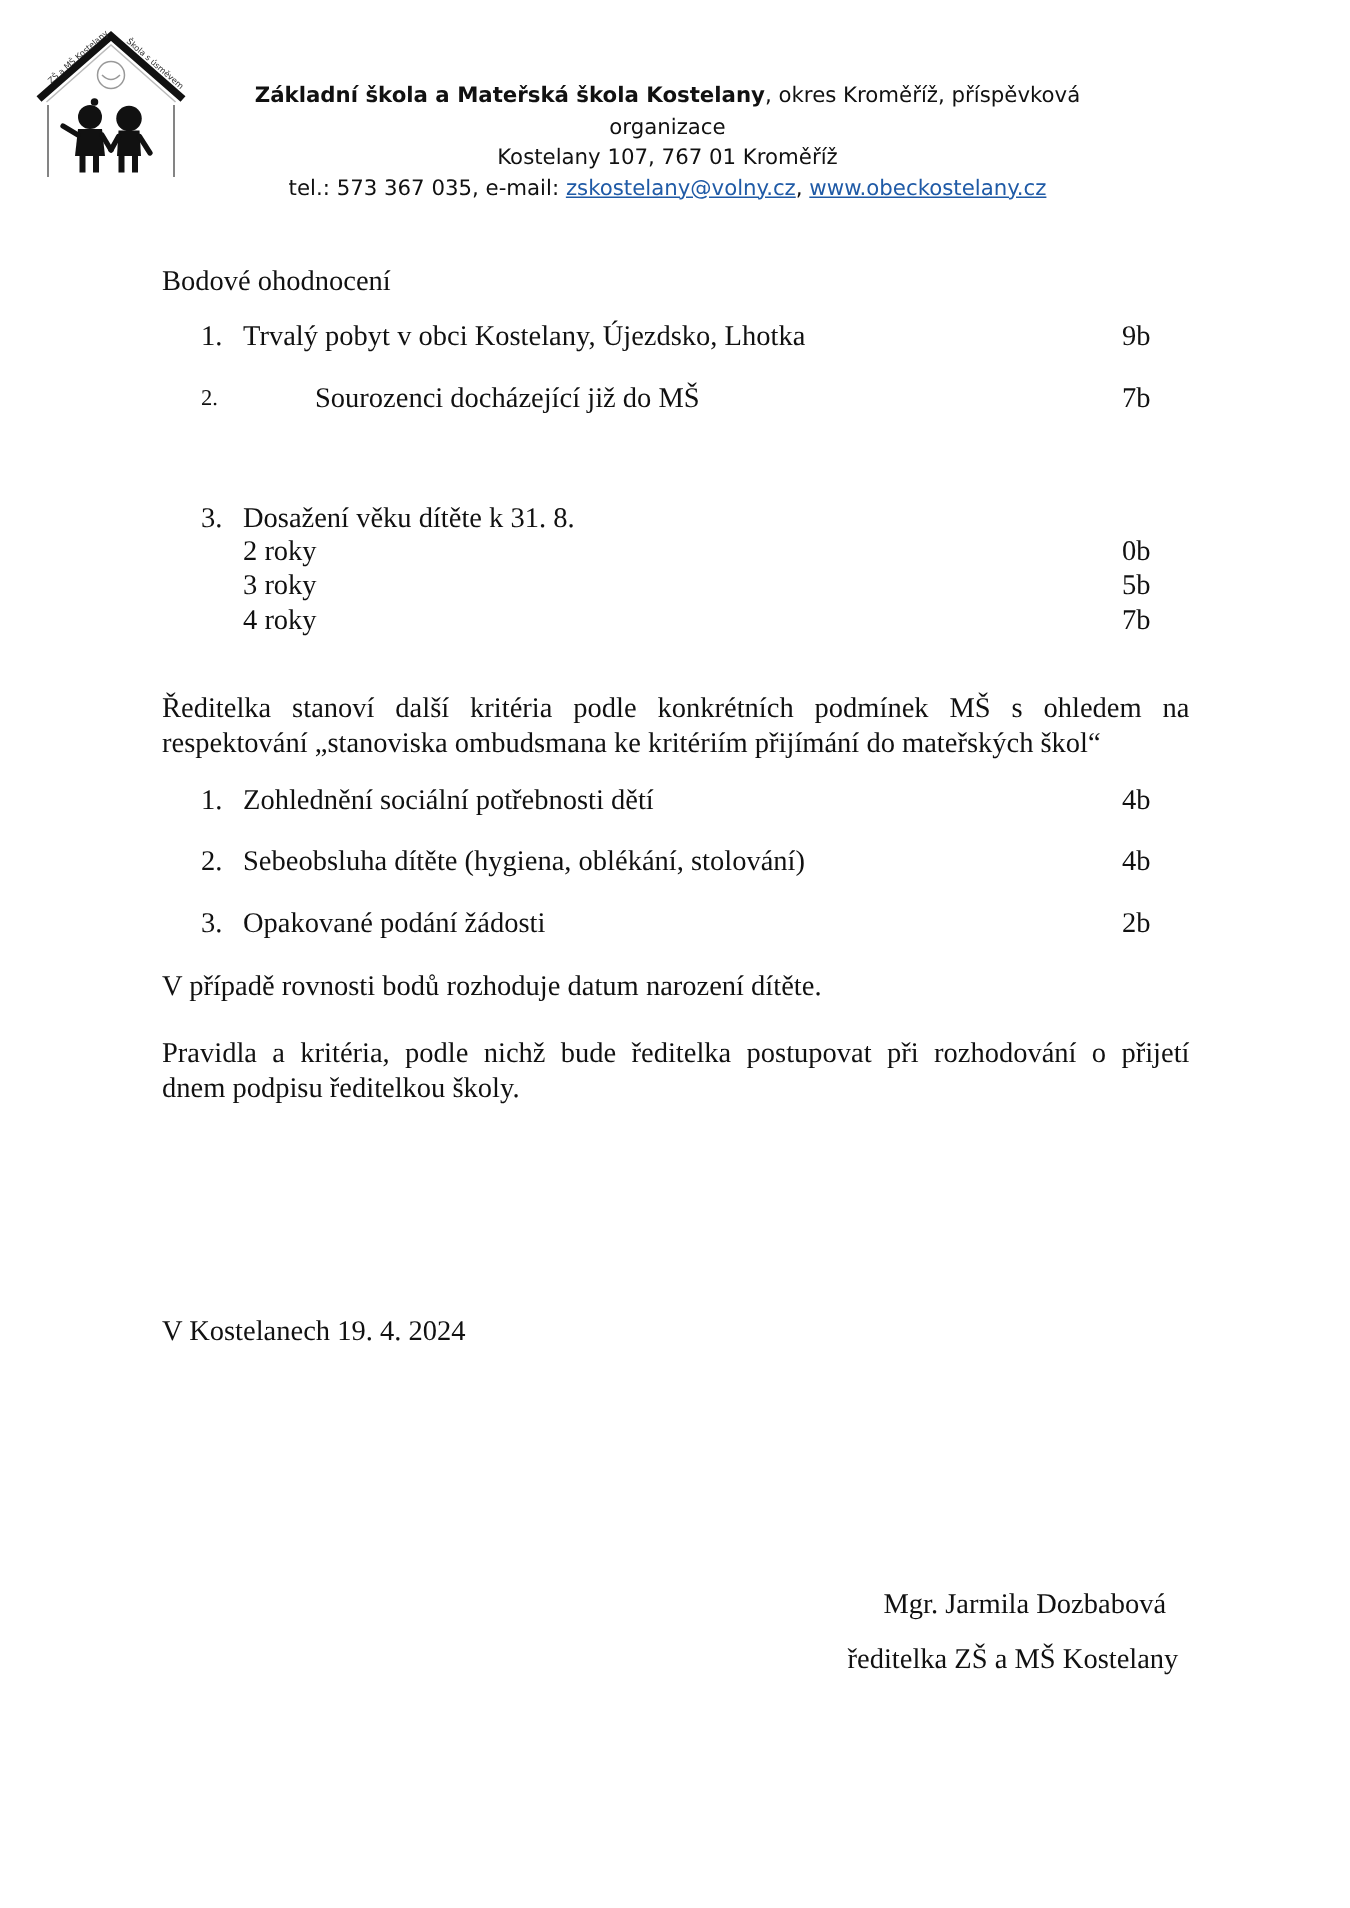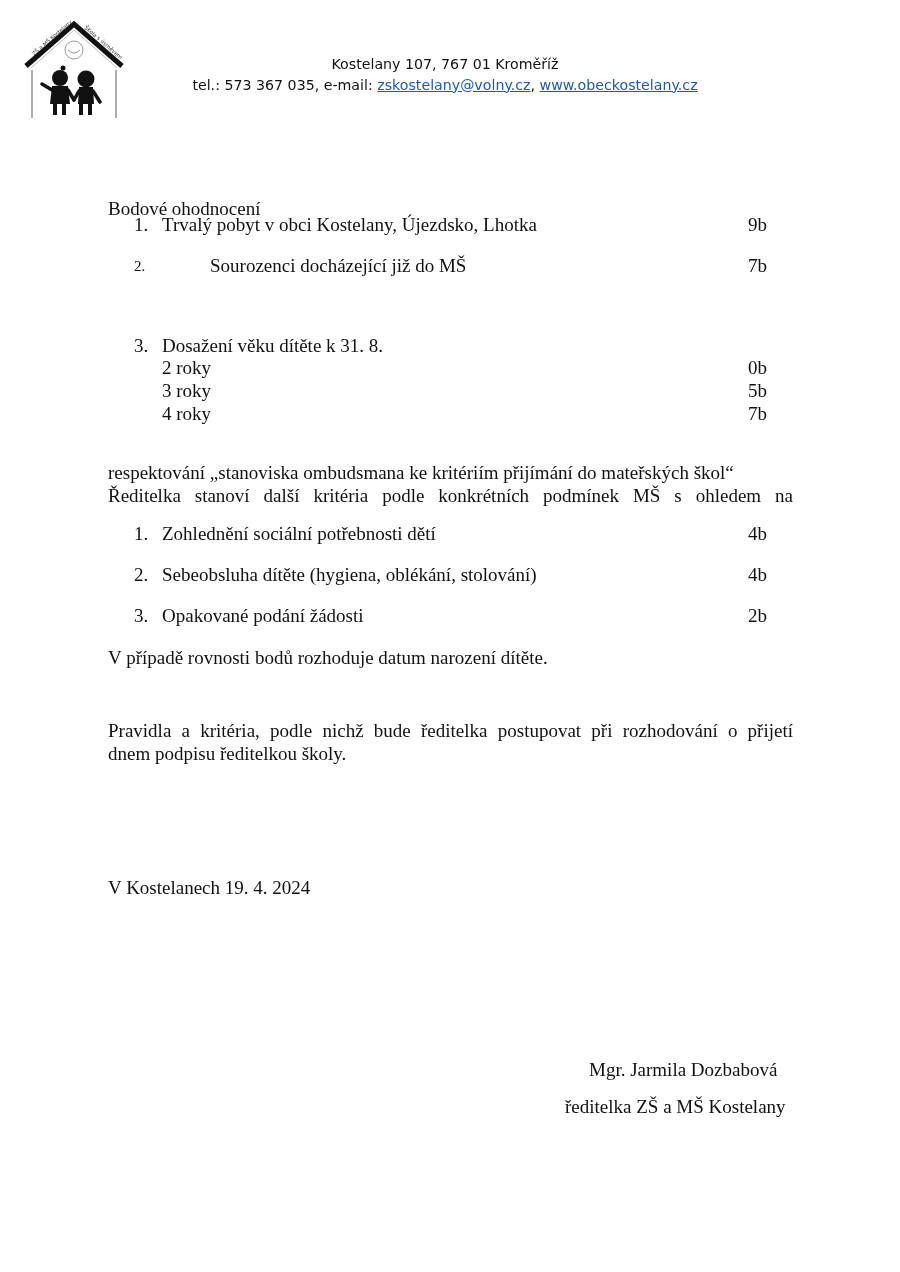--- a/index.html
+++ b/index.html
@@ -111,29 +111,32 @@
     <circle cx="64" cy="61" r="8.5" fill="#111"></circle>
     <path d="M57,69 L71,69 L72,86 L56,86 Z" fill="#111"></path>
     <rect x="57" y="85" width="4" height="12" fill="#111"></rect>
     <rect x="66" y="85" width="4" height="12" fill="#111"></rect>
     <line x1="57" y1="73" x2="52" y2="82" stroke="#111" stroke-width="3.5" stroke-linecap="round"></line>
     <line x1="71" y1="73" x2="78" y2="84" stroke="#111" stroke-width="3.5" stroke-linecap="round"></line>
   </svg>
 </div>
 
 <div class="header">
+  <div>
+    <span class="bold">Základní škola a Mateřská škola Kostelany</span><span>, okres Kroměříž, příspěvková organizace</span>
+  </div>
   <div>Kostelany 107, 767 01 Kroměříž</div>
   <div>
     <span>tel.: 573 367 035, e-mail: </span><a>zskostelany@volny.cz</a><span>, </span><a>www.obeckostelany.cz</a>
   </div>
 </div>
 
 <div class="doc">
 
-  <div class="abs" style="left:108px; top:177px;margin-top:21px;">Bodové ohodnocení</div>
+  <div class="abs" style="left:108px; top:177px;">Bodové ohodnocení</div>
 
   <div>
     <span class="num" style="top:214px;">1.</span>
     <span class="item-text" style="top:214px;">Trvalý pobyt v obci Kostelany, Újezdsko, Lhotka</span>
     <span class="pts" style="top:214px;">9b</span>
   </div>
 
   <div>
     <span class="num small" style="top:258px;">2.</span>
     <span class="item-text" style="top:255px;margin-left:48px;">Sourozenci docházející již do MŠ</span>
@@ -152,43 +155,43 @@
   <div>
     <span class="item-text" style="top:380px;">3 roky</span>
     <span class="pts" style="top:380px;">5b</span>
   </div>
   <div>
     <span class="item-text" style="top:403px;">4 roky</span>
     <span class="pts" style="top:403px;">7b</span>
   </div>
 
   <div class="para" style="top:461px;">
+    <span class="line">Ředitelka stanoví další kritéria podle konkrétních podmínek MŠ s ohledem na</span>
     <span class="line last">respektování „stanoviska ombudsmana ke kritériím přijímání do mateřských škol“</span>
-    <span class="line">Ředitelka stanoví další kritéria podle konkrétních podmínek MŠ s ohledem na</span>
   </div>
 
   <div>
     <span class="num" style="top:523px;">1.</span>
     <span class="item-text" style="top:523px;">Zohlednění sociální potřebnosti dětí</span>
     <span class="pts" style="top:523px;">4b</span>
   </div>
   <div>
     <span class="num" style="top:564px;">2.</span>
     <span class="item-text" style="top:564px;">Sebeobsluha dítěte (hygiena, oblékání, stolování)</span>
     <span class="pts" style="top:564px;">4b</span>
   </div>
   <div>
     <span class="num" style="top:605px;">3.</span>
     <span class="item-text" style="top:605px;">Opakované podání žádosti</span>
     <span class="pts" style="top:605px;">2b</span>
   </div>
 
   <div class="abs" style="left:108px; top:647px;">V případě rovnosti bodů rozhoduje datum narození dítěte.</div>
 
-  <div class="para" style="top:719px;">
+  <div class="para" style="top:691px;">
     <span class="line">Pravidla a kritéria, podle nichž bude ředitelka postupovat při rozhodování o přijetí</span>
     <span class="line last">dnem podpisu ředitelkou školy.</span>
   </div>
 
   <div class="abs" style="left:108px; top:877px;">V Kostelanech 19. 4. 2024</div>
 
   <div class="abs" style="left:589px; top:1059px;">Mgr. Jarmila Dozbabová</div>
   <div class="abs" style="left:565px; top:1096px;">ředitelka ZŠ a MŠ Kostelany</div>
 
 </div>

